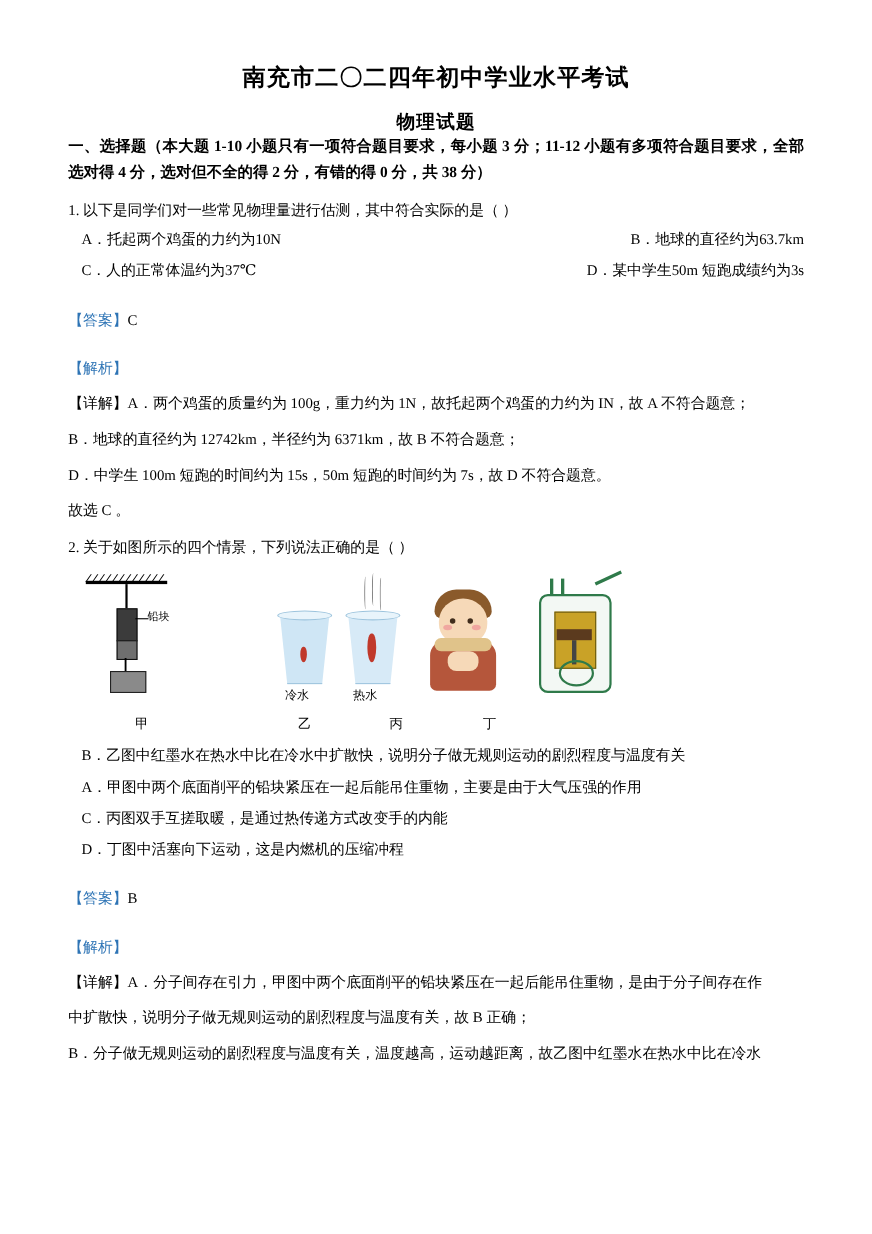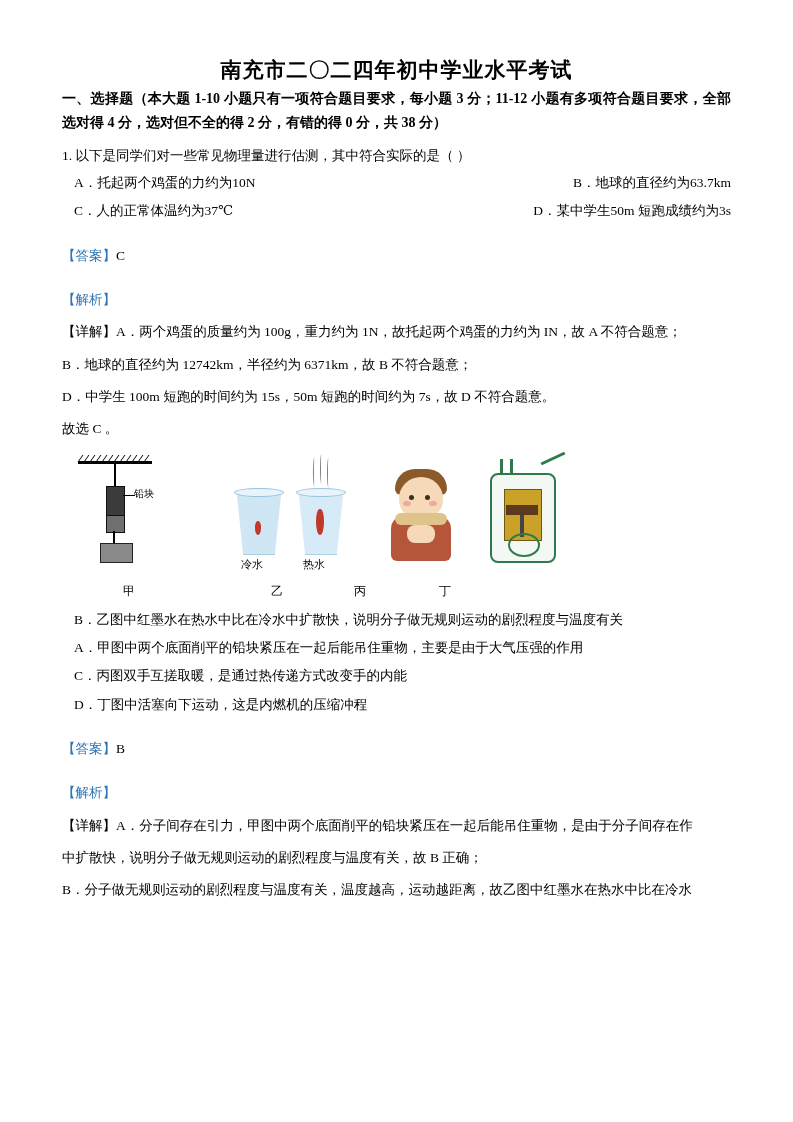--- a/index.html
+++ b/index.html
@@ -130,21 +130,21 @@
     position: absolute; left: 28px; top: 88px; width: 31px; height: 18px;
     background: #8a8a8a; border: 1px solid #222;
   }
   .lead-label {
     position: absolute; left: 62px; top: 32px; font-size: 10px;
   }
   .lead-leader {
     position: absolute; left: 51px; top: 40px; width: 12px; height: 1px; background:#000;
   }
   
-  .f2 { left: 165px; width: 130px; height: 120px; text-decoration: underline; }
+  .f2 { left: 183px; width: 130px; height: 120px; text-decoration: underline; }
   .cup {
     position: absolute; top: 36px; width: 46px; height: 62px;
   }
   .cup .body {
     position: absolute; left: 0; top: 0; width: 46px; height: 62px;
     background: #cfe6f5;
     border: 1px solid #9dc4dd;
     clip-path: polygon(3% 0, 97% 0, 83% 100%, 17% 100%);
   }
   .cup .rim {
@@ -244,20 +244,21 @@
     font-size: 11px;
   }
 </style>
 </head>
 <body>
 
 <div class="page">
   <div class="inner">
 
     <h1 class="doc-title">南充市二〇二四年初中学业水平考试</h1>
+    <h2 class="doc-subtitle">物理试题</h2>
 
     <div class="section-head">一、选择题（本大题 1-10 小题只有一项符合题目要求，每小题 3 分；11-12 小题有多项符合题目要求，全部选对得 4 分，选对但不全的得 2 分，有错的得 0 分，共 38 分）</div>
 
     <div class="q-stem">1. 以下是同学们对一些常见物理量进行估测，其中符合实际的是（        ）</div>
     <div class="opt-row">
       <div class="opt first">A．托起两个鸡蛋的力约为10N</div>
       <div class="opt second">B．地球的直径约为63.7km</div>
     </div>
     <div class="opt-row">
       <div class="opt first">C．人的正常体温约为37℃</div>
@@ -268,20 +269,21 @@
       <span class="blue">【答案】</span><span>C</span>
     </div>
     <div class="analysis-line">
       <span class="blue">【解析】</span>
     </div>
     <div class="detail-line">【详解】A．两个鸡蛋的质量约为 100g，重力约为 1N，故托起两个鸡蛋的力约为 IN，故 A 不符合题意；</div>
     <div class="detail-line">B．地球的直径约为 12742km，半径约为 6371km，故 B 不符合题意；</div>
     <div class="detail-line">D．中学生 100m 短跑的时间约为 15s，50m 短跑的时间约为 7s，故 D 不符合题意。</div>
     <div class="concl-line">故选 C 。</div>
 
+    <div class="q-stem">2. 关于如图所示的四个情景，下列说法正确的是（        ）</div>
 
     <div class="figure-block">
 
       <div class="fig f1">
         <div class="hatch">
           <i style="left:2px"></i>
             <i style="left:8px"></i>
             <i style="left:14px"></i>
             <i style="left:20px"></i>
           <i style="left:26px"></i>

